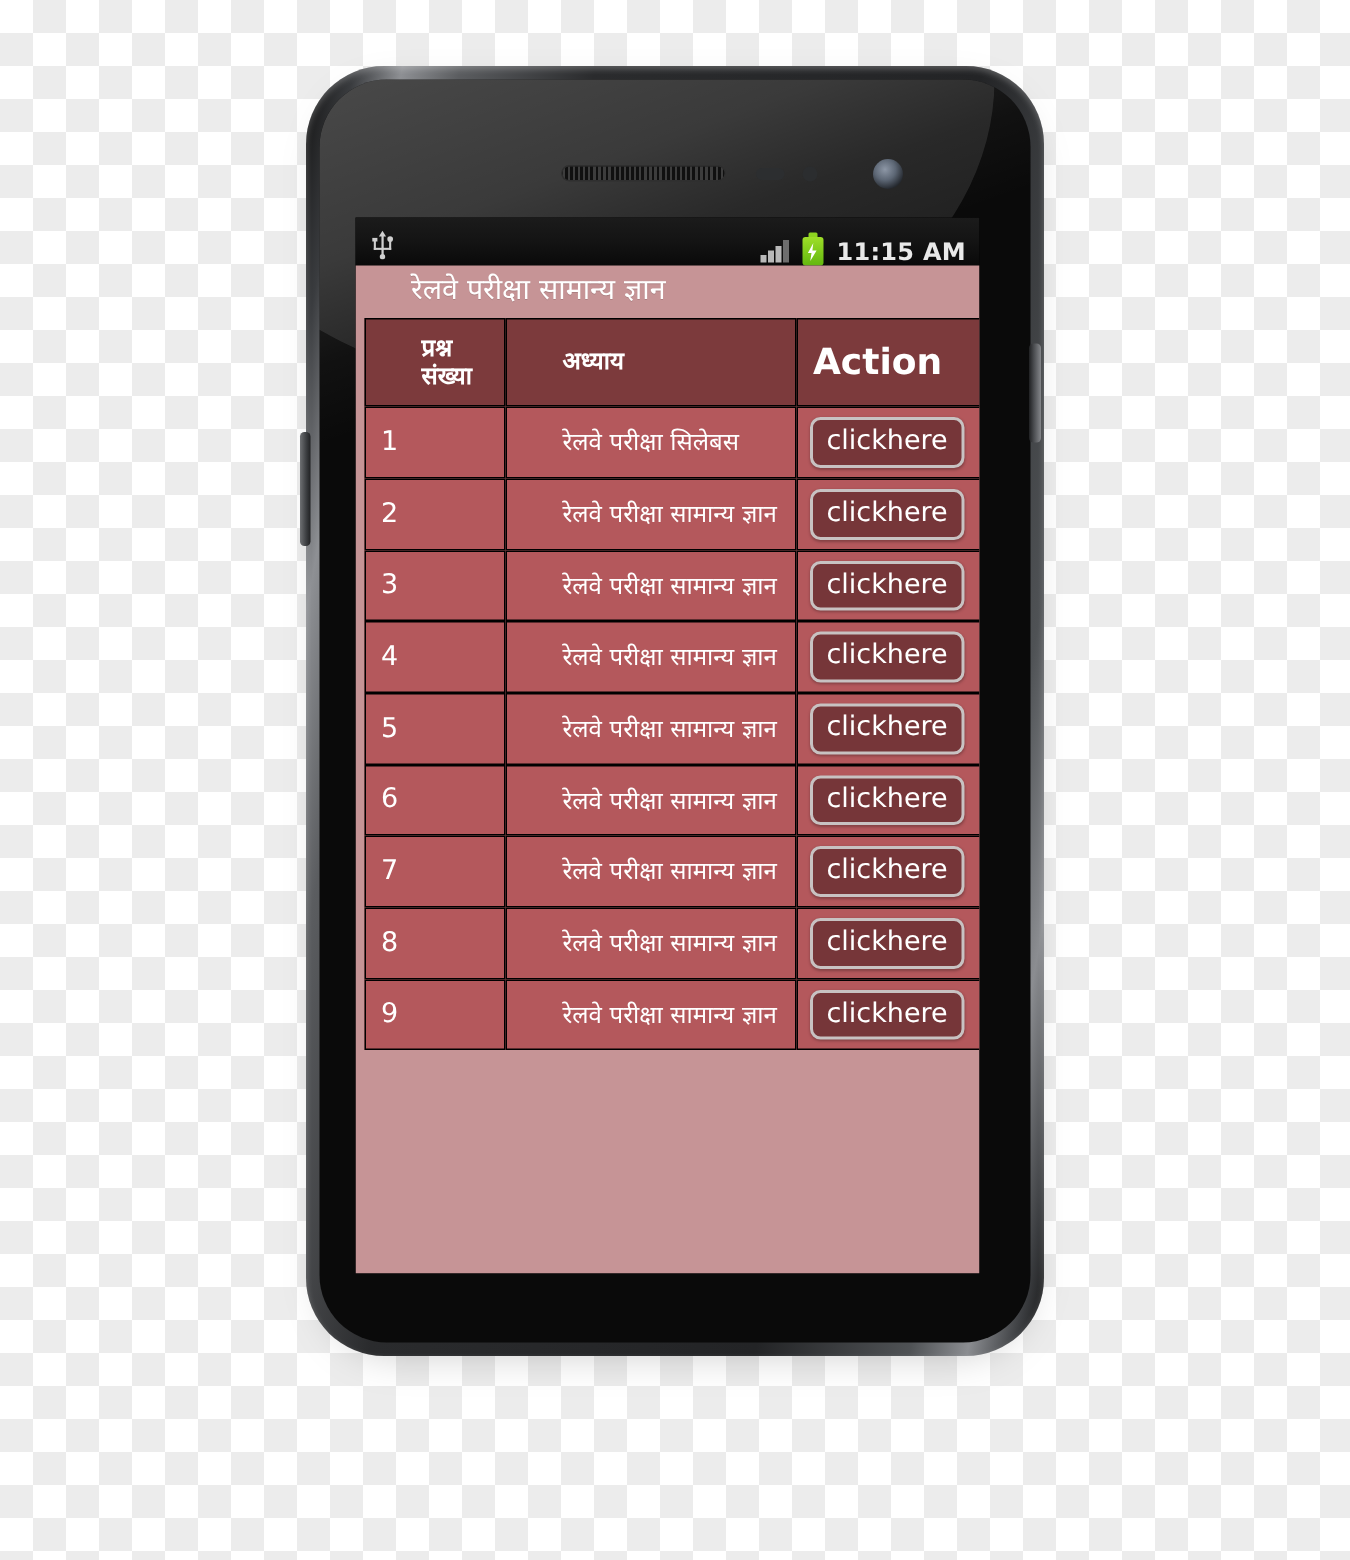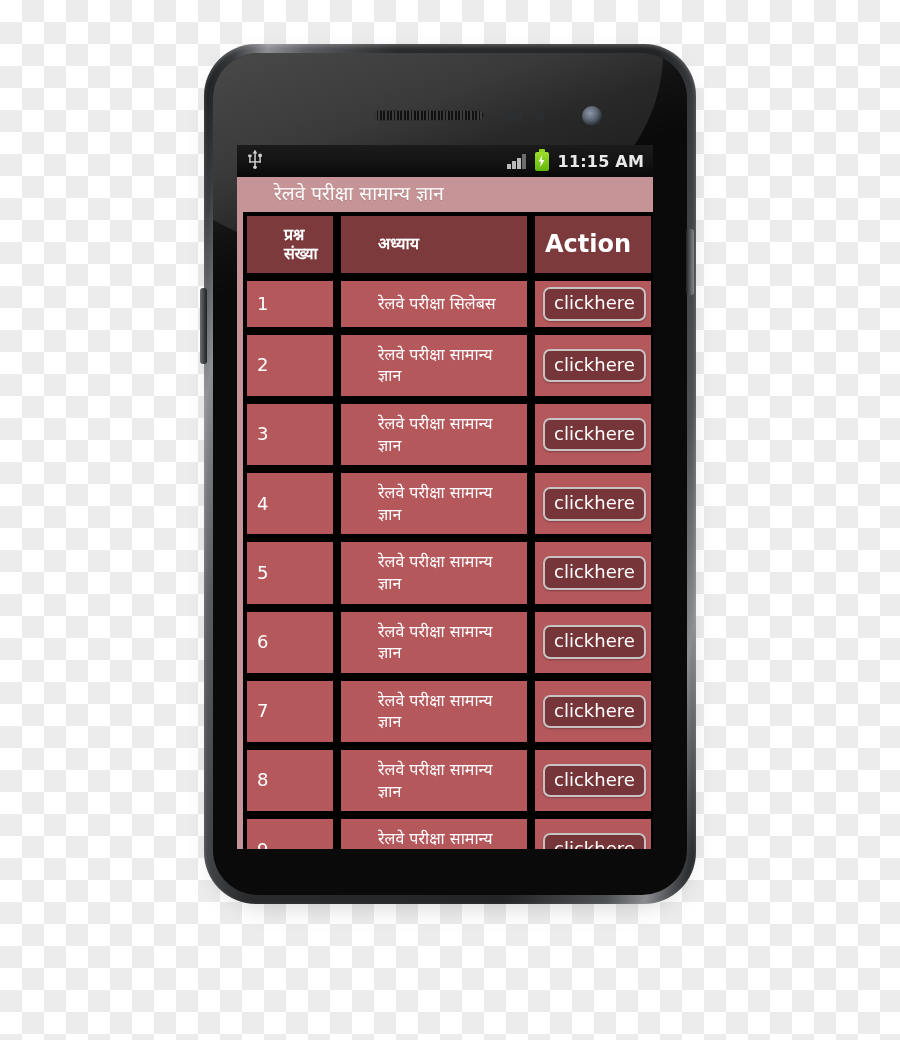--- a/index.html
+++ b/index.html
@@ -143,21 +143,21 @@
     background: #000;
     overflow: hidden;
     z-index: 8;
   }
 
   
   .status-bar {
     height: 32px;
     background: linear-gradient(180deg,#1b1b1b 0%,#131313 55%,#090909 100%);
     display: flex;
-    align-items: center;
+    align-items: flex-end;
     padding: 0 9px 0 10px;
     position: relative;
     gap: 27px;
   }
   .usb-icon { width: 16px; height: 20px; }
   .status-right {
     margin-left: auto;
     display: flex;
     align-items: center;
     gap: 9px;
@@ -212,21 +212,21 @@
   }
 
   table.data-table {
     width: 412px;
     border-collapse: separate;
     border-spacing: 0;
     margin-left: 6px;
     table-layout: fixed;
   }
   table.data-table td, table.data-table th {
-    border: 4px solid #000000;
+    border: 1px solid #000000;
     vertical-align: middle;
     color: #ffffff;
     text-align: left;
   }
   col.c-num  { width: 94px; }
   col.c-chap { width: 194px; }
   col.c-act  { width: 124px; }
 
   thead th {
     background: #7c3a3c;

